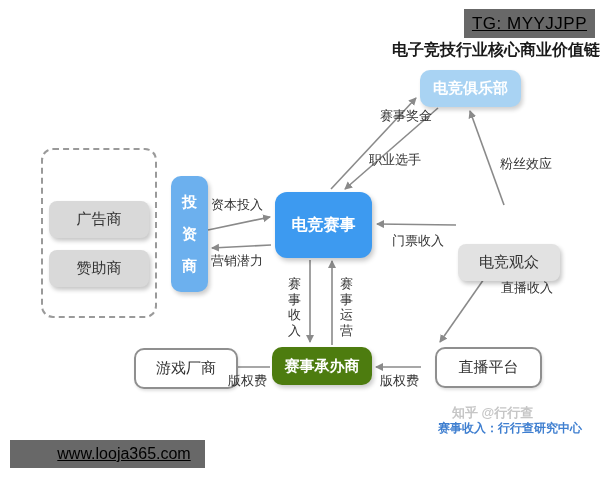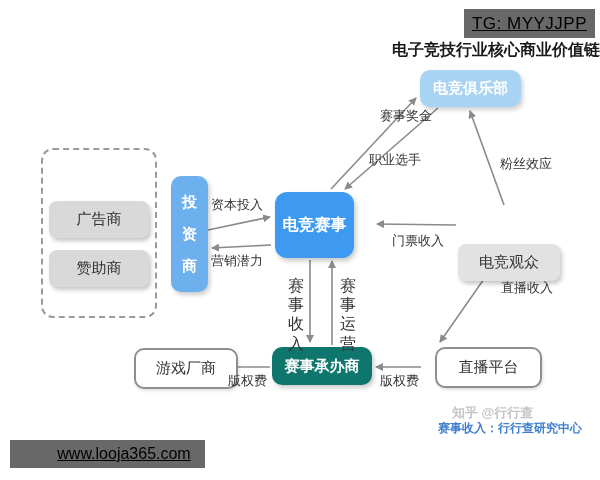--- a/index.html
+++ b/index.html
@@ -18,39 +18,39 @@
   #title{position:absolute;left:0;top:40px;width:600px;text-align:right;font-size:16px;font-weight:bold;color:#1a1a1a;z-index:4;}
 
   
   #dashed-group{position:absolute;left:41px;top:148px;width:112px;height:166px;border:2px dashed #9a9a9a;border-radius:12px;z-index:2;}
 
   
   .node{position:absolute;display:flex;align-items:center;justify-content:center;z-index:3;font-size:15px;}
   .node.gray{background:#d9d9d9;color:#333;border-radius:8px;box-shadow:2px 3px 4px rgba(0,0,0,.22);margin-top:37px;}
   .node.white{background:#fff;color:#333;border:2px solid #8f8f8f;border-radius:10px;box-shadow:1px 2px 3px rgba(0,0,0,.12);margin-left:12px;}
   .node.blue-dark{background:#3d9af0;color:#fff;font-weight:bold;border-radius:12px;box-shadow:2px 3px 5px rgba(0,0,0,.22);}
-  .node.blue-mid{background:#0f766e;color:#fff;font-weight:bold;border-radius:10px;box-shadow:2px 3px 4px rgba(0,0,0,.2);}
+  .node.blue-mid{background:#4d7c0f;color:#fff;font-weight:bold;border-radius:10px;box-shadow:2px 3px 4px rgba(0,0,0,.2);}
   .node.blue-light{background:#a9d3f3;color:#fff;font-weight:bold;border-radius:10px;box-shadow:2px 3px 4px rgba(0,0,0,.18);}
   .node.blue-inv{background:#6cb0ee;color:#fff;font-weight:bold;border-radius:10px;box-shadow:2px 3px 4px rgba(0,0,0,.2);}
 
   #node-advertiser{left:49px;top:164px;width:100px;height:37px;}
   #node-sponsor{left:49px;top:213px;width:100px;height:37px;}
   #node-merch{left:49px;top:262px;width:100px;height:37px;}
   #node-investor{left:171px;top:176px;width:37px;height:116px;}
   #node-investor .vtext{width:17px;word-break:break-all;line-height:2.15;text-align:center;font-size:15px;}
-  #node-event{left:275px;top:192px;width:79px;height:66px;font-size:16px;}
+  #node-event{left:275px;top:192px;width:97px;height:66px;font-size:16px;}
   #node-club{left:420px;top:70px;width:101px;height:37px;}
   #node-audience{left:458px;top:207px;width:102px;height:37px;}
   #node-developer{left:122px;top:348px;width:100px;height:37px;}
   #node-organizer{left:272px;top:347px;width:100px;height:38px;}
   #node-platform{left:423px;top:347px;width:103px;height:37px;}
 
   
   .elabel{position:absolute;color:#333;font-size:13px;font-weight:500;z-index:4;white-space:nowrap;}
-  .vlabel{position:absolute;color:#333;font-size:16px;font-weight:500;z-index:4;width:15px;word-break:break-all;line-height:1.2;text-align:right;}
+  .vlabel{position:absolute;color:#333;font-size:13px;font-weight:500;z-index:4;width:15px;word-break:break-all;line-height:1.2;text-align:left;}
   #lbl-capital{left:211px;top:196px;}
   #lbl-marketing{left:211px;top:252px;}
   #lbl-prize{left:348px;top:107px;margin-left:32px;}
   #lbl-players{left:369px;top:151px;}
   #lbl-fan{left:500px;top:155px;}
   #lbl-ticket{left:392px;top:232px;}
   #lbl-event-revenue{left:288px;top:276px;}
   #lbl-event-operation{left:340px;top:276px;}
   #lbl-copyright-left{left:228px;top:372px;}
   #lbl-copyright-right{left:380px;top:372px;}

